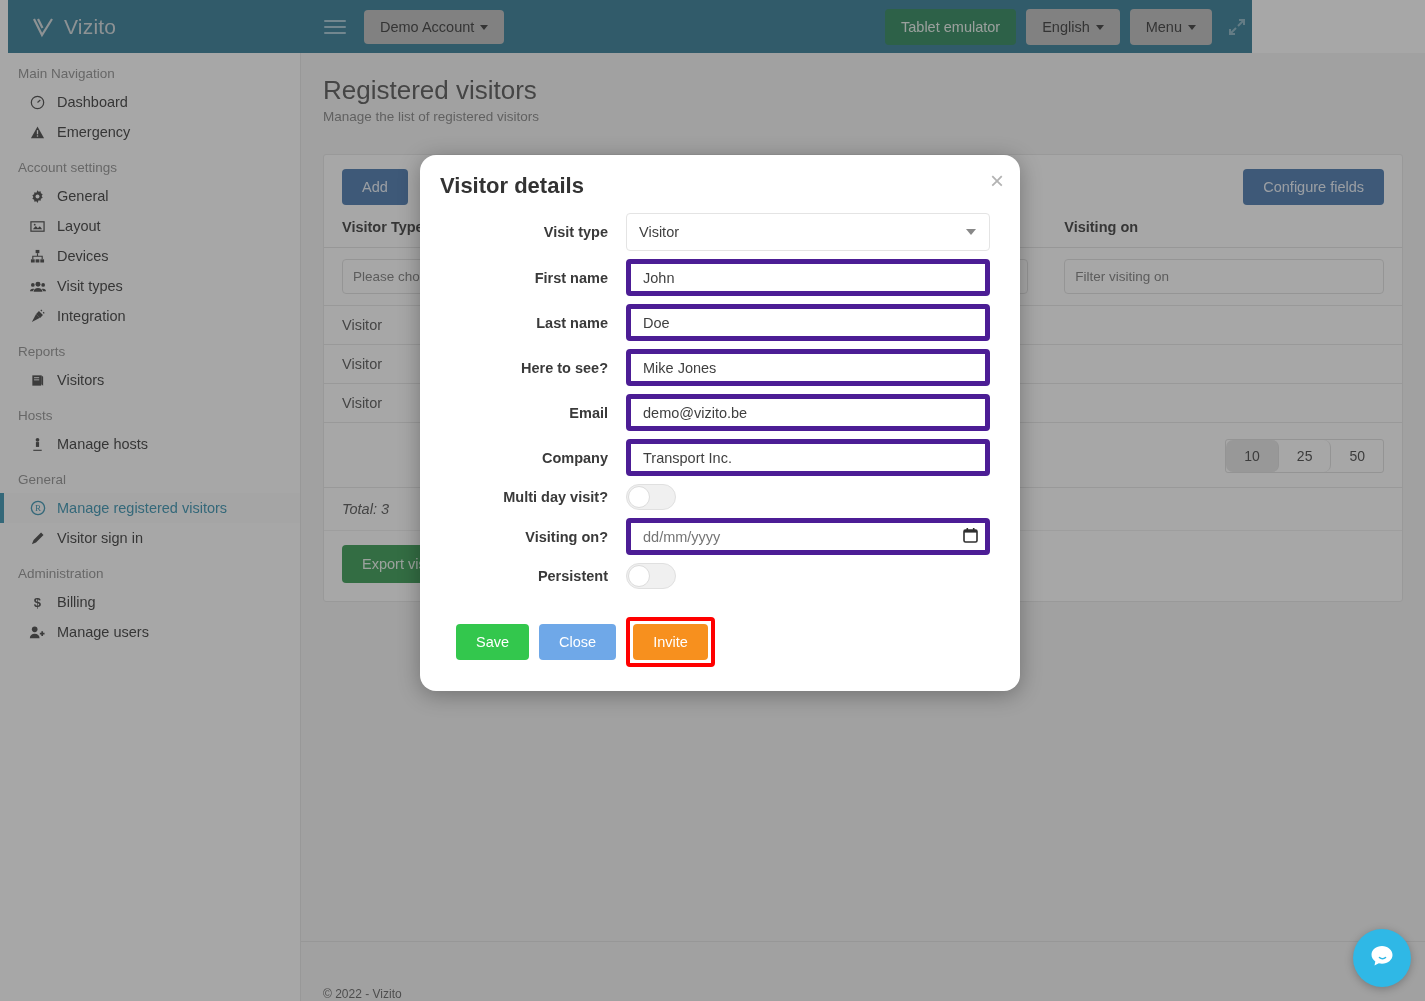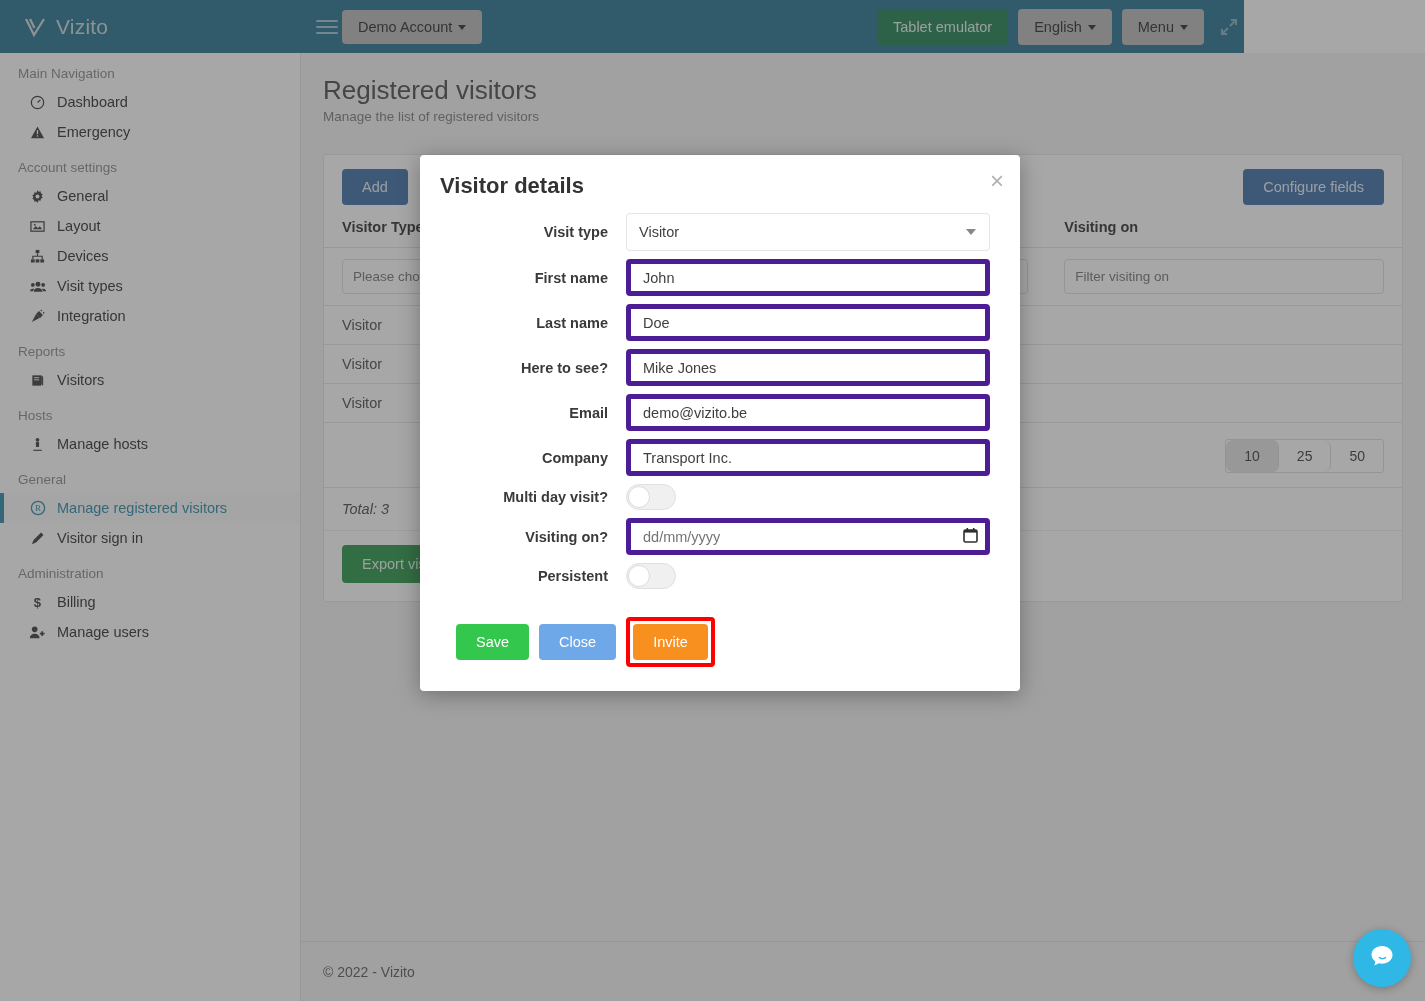--- a/index.html
+++ b/index.html
@@ -6,42 +6,42 @@
   html, body {
     width: 1425px; height: 1001px;
     font-family: "Liberation Sans", sans-serif;
     background: #ffffff;
     overflow: hidden;
   }
   .app { position: relative; width: 1425px; height: 1001px; }
 
   
   .topbar {
-    position: absolute; top: 0; left: 0; width: 1244px; height: 53px;
+    position: absolute; top: 0; left: 8px; width: 1244px; height: 53px;
     background: #26738e;
     display: flex; align-items: center;
     z-index: 5;
   }
   .brand {
     width: 300px; height: 53px;
     display: flex; align-items: center; padding-left: 22px;
     gap: 8px;
   }
   .brand-mark { width: 26px; height: 26px; }
   .brand-text {
     color: #cfd8dc; font-size: 21px; font-weight: 400; letter-spacing: .2px;
   }
   .hamburger {
     margin-left: 16px; width: 22px; height: 22px;
     display: flex; flex-direction: column; justify-content: center; gap: 4px;
     cursor: pointer;
   }
   .hamburger span { display: block; height: 2px; background: #9ec4d3; border-radius: 1px; }
   .acct-btn {
-    margin-left: 4px;
+    margin-left: 18px;
     background: #b9b9b9; color: #2b2b2b;
     border: none; border-radius: 4px;
     padding: 9px 16px; font-size: 14.5px;
     font-family: "Liberation Sans", sans-serif;
     cursor: pointer;
     text-align: right;
   }
   .caret {
     display: inline-block; width: 0; height: 0; margin-left: 6px;
     border-left: 4.5px solid transparent; border-right: 4.5px solid transparent;
@@ -149,33 +149,33 @@
   }
   .card-foot { padding: 14px 18px 18px 18px; border-top: 1px solid #eee; }
   .btn-green {
     background: #2a9547; color: #e9f5ec; border: none; border-radius: 4px;
     padding: 11px 20px; font-size: 14.5px; cursor: pointer;
     font-family: "Liberation Sans", sans-serif;
   }
   .footer {
     position: absolute; bottom: 0; left: 0; width: 1125px; height: 60px;
     border-top: 1px solid #e1e1e1; background: #f4f4f4;
-    display: flex; align-items: center; padding-left: 22px;
-    font-size: 14px; color: #5a5a5a;
+    display: flex; align-items: flex-end; padding-left: 22px;
+    font-size: 12px; color: #5a5a5a;
   }
 
   
   .scrim {
     position: absolute; inset: 0; background: rgba(64,64,64,0.46); z-index: 20;
   }
 
   
   .modal {
     position: absolute; left: 420px; top: 155px;
-    width: 600px; background: #fff; border-radius: 4px;
+    width: 600px; background: #fff; border-radius: 16px;
     z-index: 30; box-shadow: 0 4px 22px rgba(0,0,0,.3);
   }
   .modal-head { position: relative; padding: 18px 20px 10px 20px; }
   .modal-title { font-size: 22px; font-weight: bold; color: #333; }
   .modal-close {
     position: absolute; right: 16px; top: 14px; font-size: 24px;
     color: #b3b3b3; cursor: pointer; line-height: 1;
     font-family: "Liberation Sans", sans-serif;
   }
   .modal-body { padding: 4px 30px 4px 16px; }

